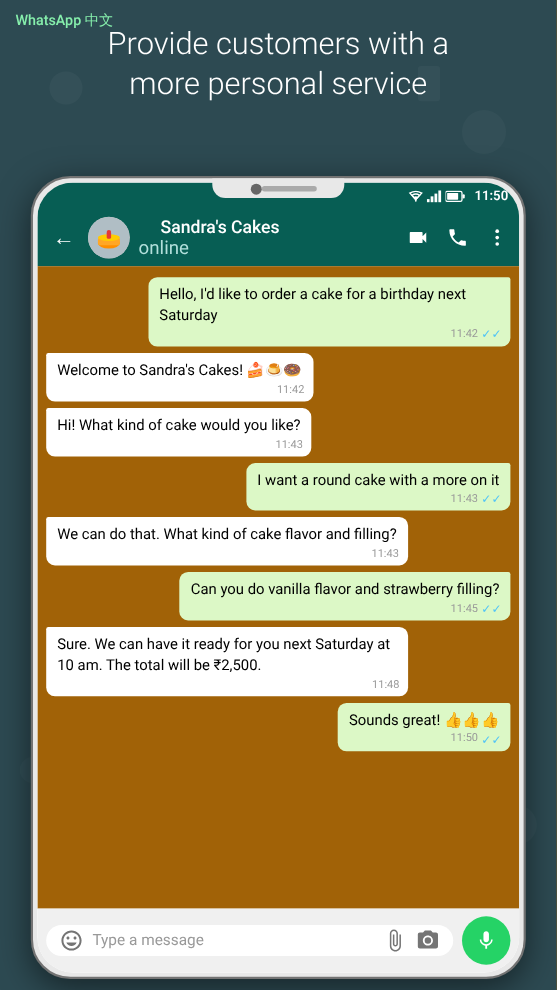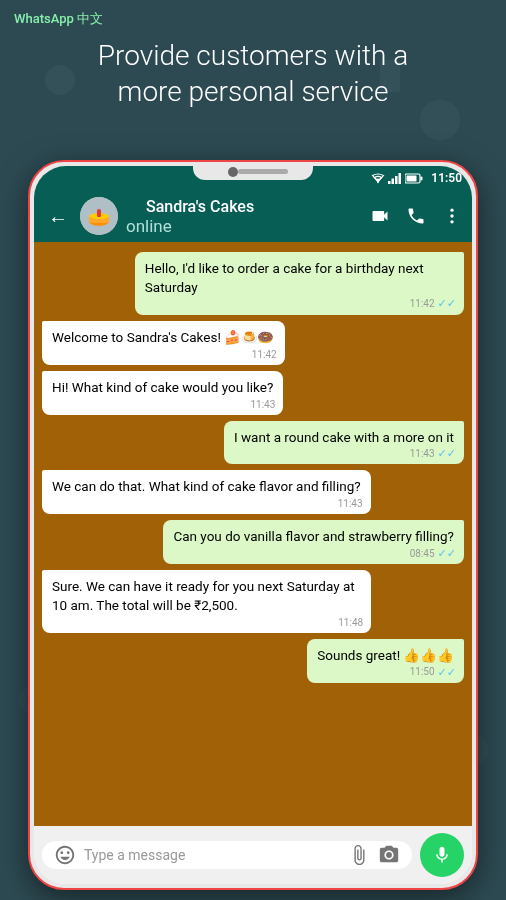--- a/index.html
+++ b/index.html
@@ -27,21 +27,21 @@
       left: 14px;
       color: #86efac;
       font-size: 13px;
       font-weight: 500;
       z-index: 10;
     }
 
     
     .header-text {
       position: absolute;
-      top: 38px;
+      top: 22px;
       left: 0; right: 0;
       text-align: center;
       color: white;
       font-size: 28px;
       font-weight: 300;
       line-height: 1.3;
       padding: 0 30px;
       z-index: 10;
     }
 
@@ -49,21 +49,21 @@
     .phone-mockup {
       position: absolute;
       top: 160px;
       left: 28px;
       right: 28px;
       bottom: 10px;
       background: #e8e8e8;
       border-radius: 36px;
       overflow: hidden;
       box-shadow: 0 8px 30px rgba(0,0,0,0.5);
-      border: 2px solid #ef4444;
+      border: 2px solid #737373;
     }
 
     
     .phone-inner {
       position: absolute;
       top: 4px; left: 4px; right: 4px; bottom: 4px;
       background: white;
       border-radius: 32px;
       overflow: hidden;
     }
@@ -409,21 +409,21 @@
       <div class="bubble bubble-received">
         <span>We can do that. What kind of cake flavor and filling?</span>
         <div class="bubble-time">
           <span>11:43</span>
         </div>
       </div>
 
       <div class="bubble bubble-sent">
         <span>Can you do vanilla flavor and strawberry filling?</span>
         <div class="bubble-time">
-          <span>08:45</span>
+          <span>11:45</span>
           <span class="tick">✓✓</span>
         </div>
       </div>
 
       <div class="bubble bubble-received">
         <span>Sure. We can have it ready for you next Saturday at 10 am. The total will be ₹2,500.</span>
         <div class="bubble-time">
           <span>11:48</span>
         </div>
       </div>

